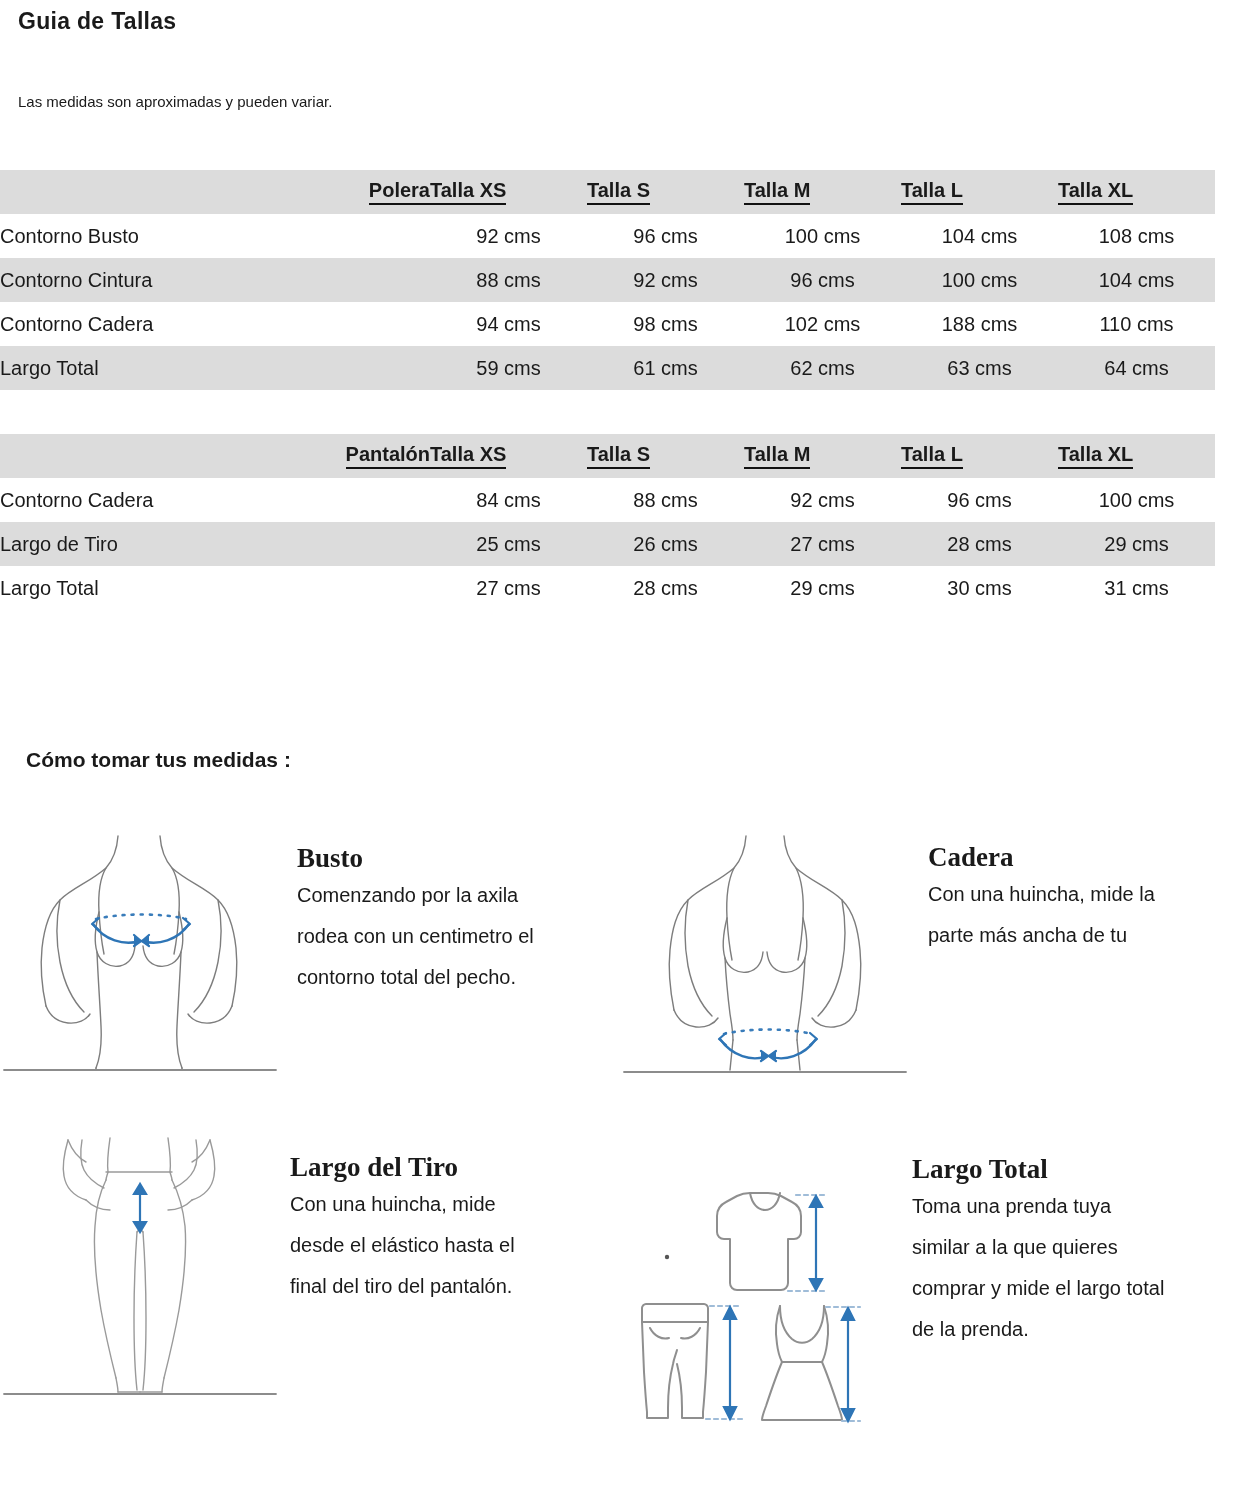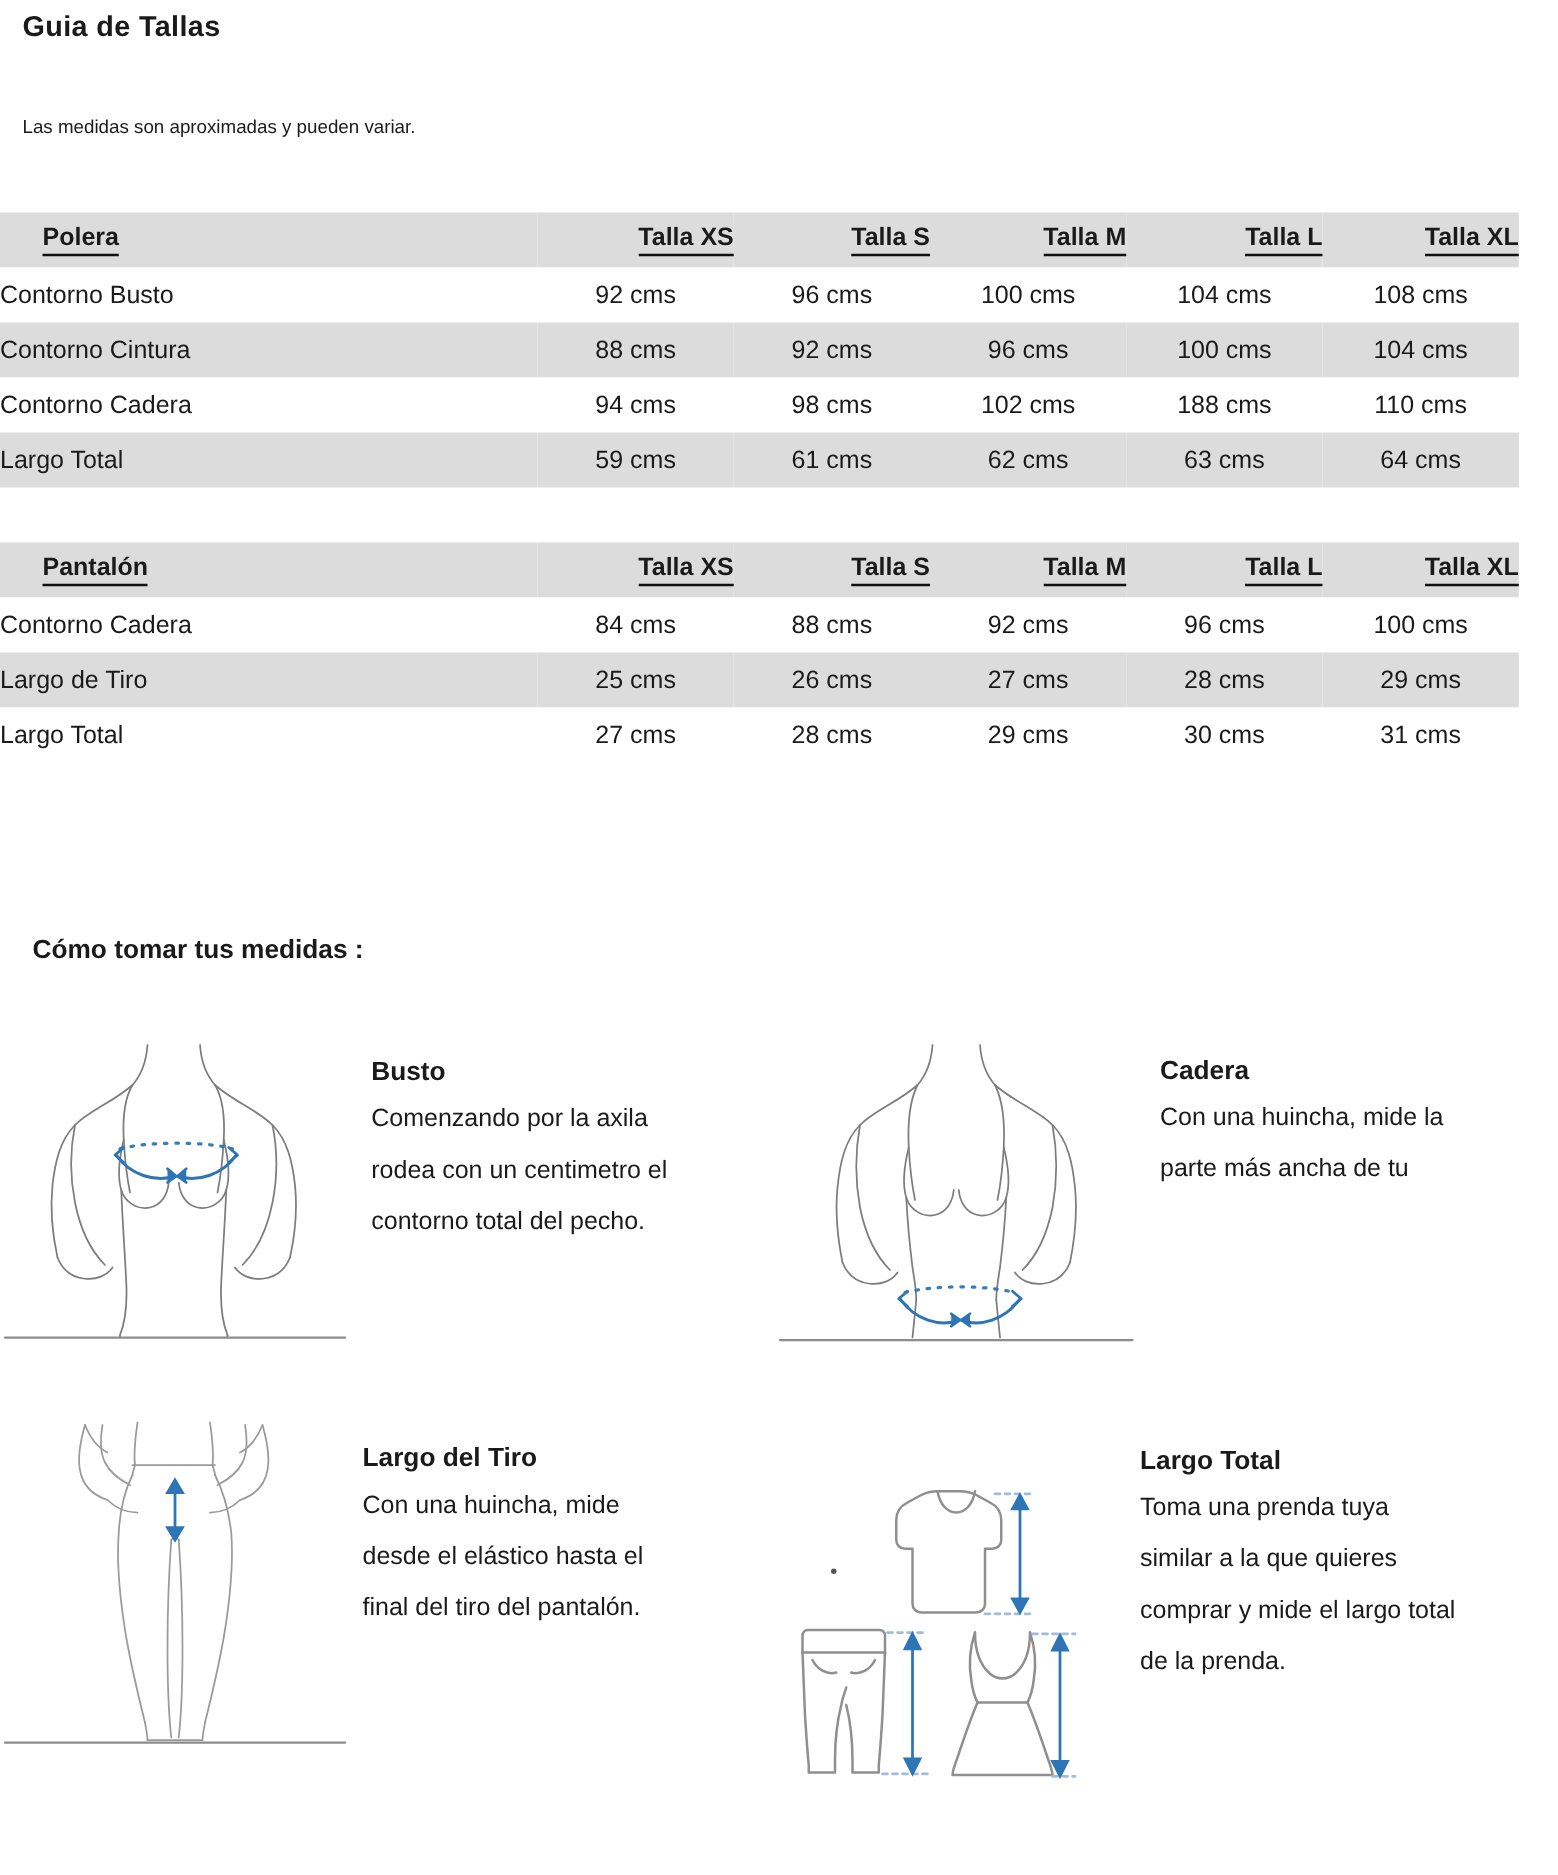--- a/index.html
+++ b/index.html
@@ -55,25 +55,25 @@
     font-size: 20px;
     font-weight: normal;
     vertical-align: middle;
     white-space: nowrap;
   }
   .size-table thead tr { background: #dcdcdc; }
   .size-table tbody tr.band-gray  { background: #dcdcdc; }
   .size-table tbody tr.band-white { background: #ffffff; }
 
   .size-table th.hdr-label {
+    text-align: right;
+    padding-left: 20px;
+  }
+  .size-table th.hdr-size {
     text-align: left;
-    padding-left: 34px;
-  }
-  .size-table th.hdr-size {
-    text-align: right;
   }
   .size-table th .hdr-text {
     font-weight: bold;
     font-size: 20px;
     border-bottom: 2px solid #111111;
     padding-bottom: 1px;
     display: inline-block;
   }
   .size-table td.cell-label {
     text-align: left;
@@ -97,23 +97,24 @@
     top: 0;
     left: 0;
   }
   .measure-copy {
     position: absolute;
     font-size: 20px;
     line-height: 41px;
   }
   .measure-title {
     font-weight: bold;
-    font-size: 21px;
+    font-size: 27px;
     display: block;
     line-height: 34px;
+    font-family: Liberation Serif, serif;
   }
   .measure-body { display: block; }
   .measure-body span { display: block; }
 
   #block-busto      { left: 0;   top: 820px; width: 620px;  height: 260px; }
   #block-cadera     { left: 620px; top: 820px; width: 626px; height: 260px; }
   #block-tiro       { left: 0;   top: 1110px; width: 620px; height: 300px; }
   #block-largototal { left: 620px; top: 1140px; width: 626px; height: 290px; }
 
   #block-busto .measure-copy      { left: 297px; top: 21px;  width: 310px; }

